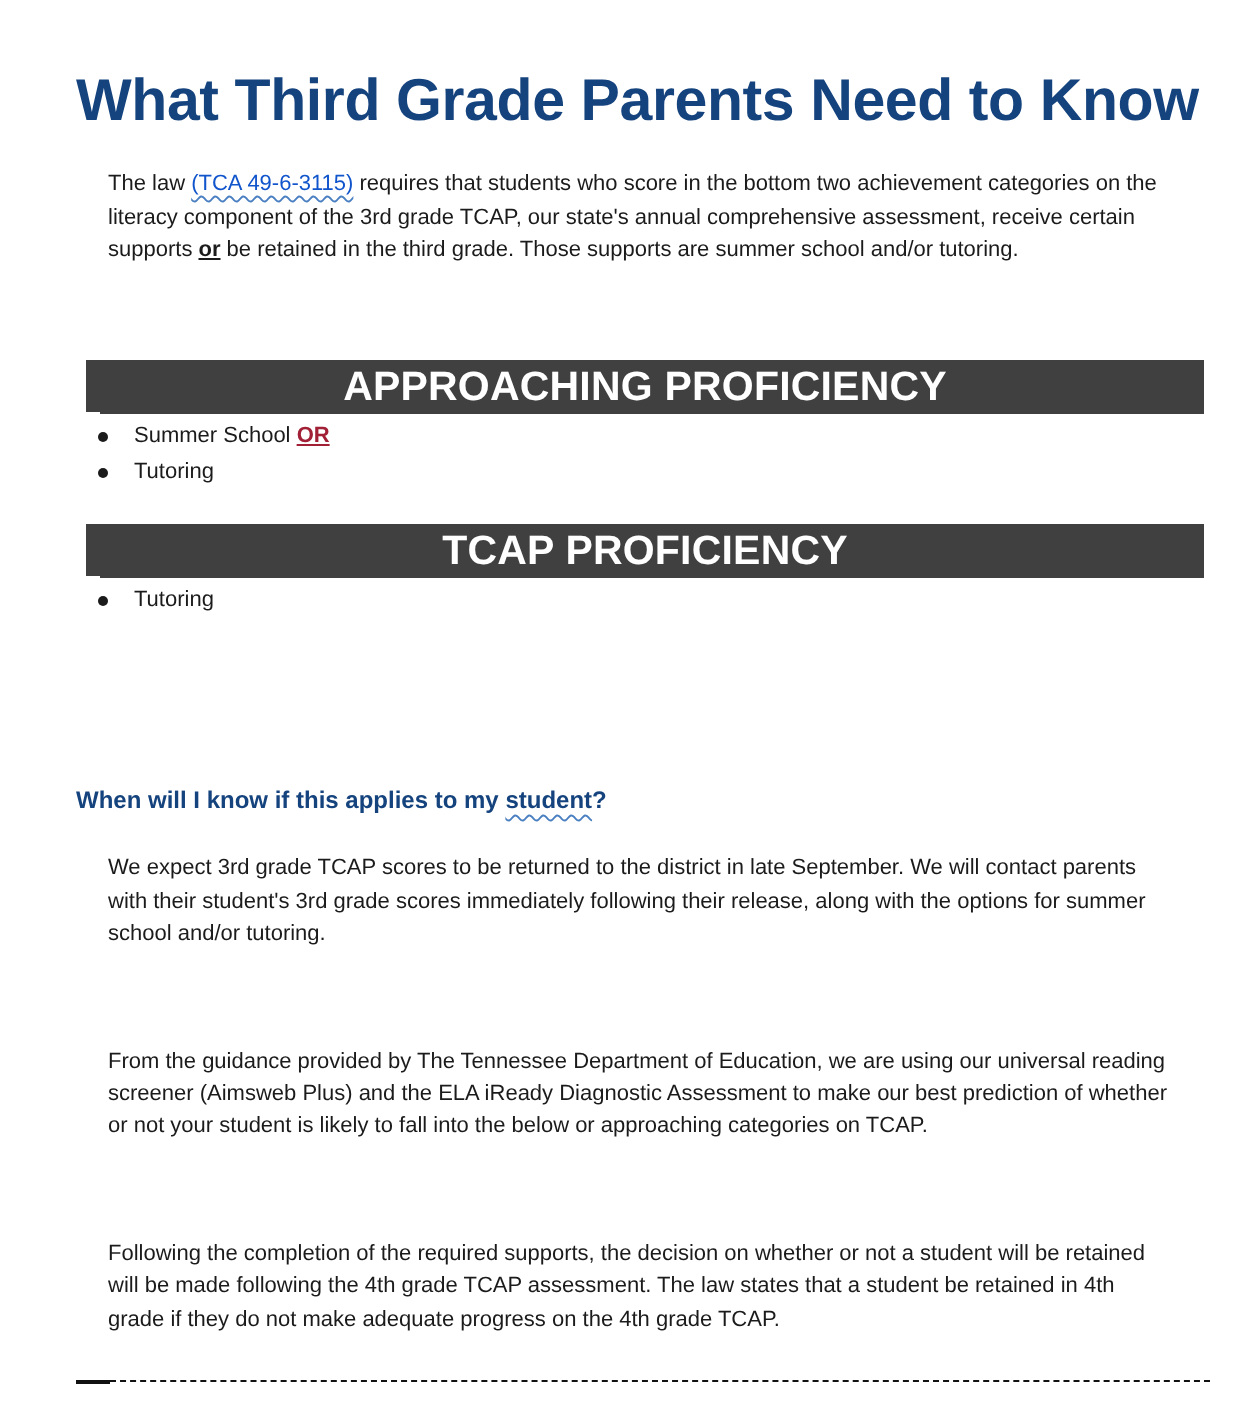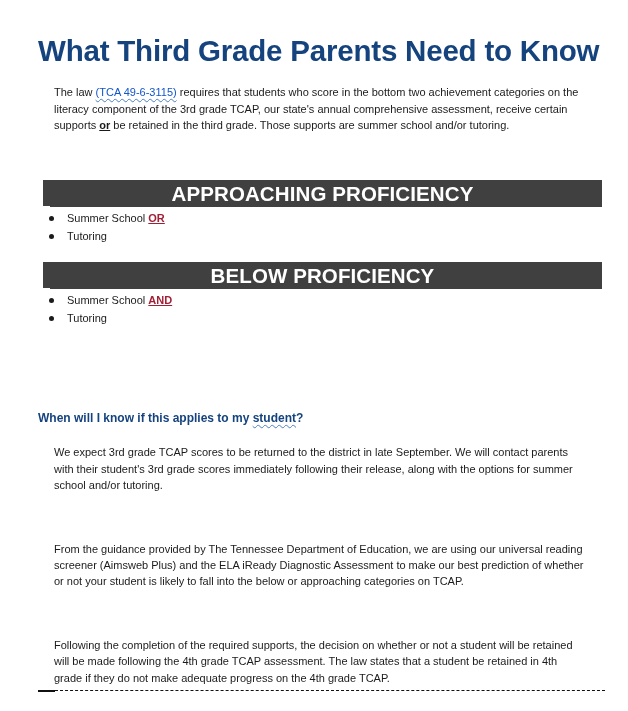--- a/index.html
+++ b/index.html
@@ -175,26 +175,25 @@
     </div>
 
     <ul class="bullets">
       <li><span>Summer School </span><span class="kw-red">OR</span></li>
       <li><span>Tutoring</span></li>
     </ul>
 
     <div class="spacer-md"></div>
 
     <div class="banner">
-      <span>BELOW PROFICIENCY</span>
+      <span>TCAP PROFICIENCY</span>
       <span class="banner-notch"></span>
     </div>
 
     <ul class="bullets">
-      <li><span>Summer School </span><span class="kw-red">AND</span></li>
       <li><span>Tutoring</span></li>
     </ul>
 
     <div style="height:40px"></div>
 
 
     <div style="height:42px"></div>
 
     <h2 class="sub-head"><span>When will I know if this applies to my </span><span class="squiggle">student</span><span>?</span>
     </h2>

